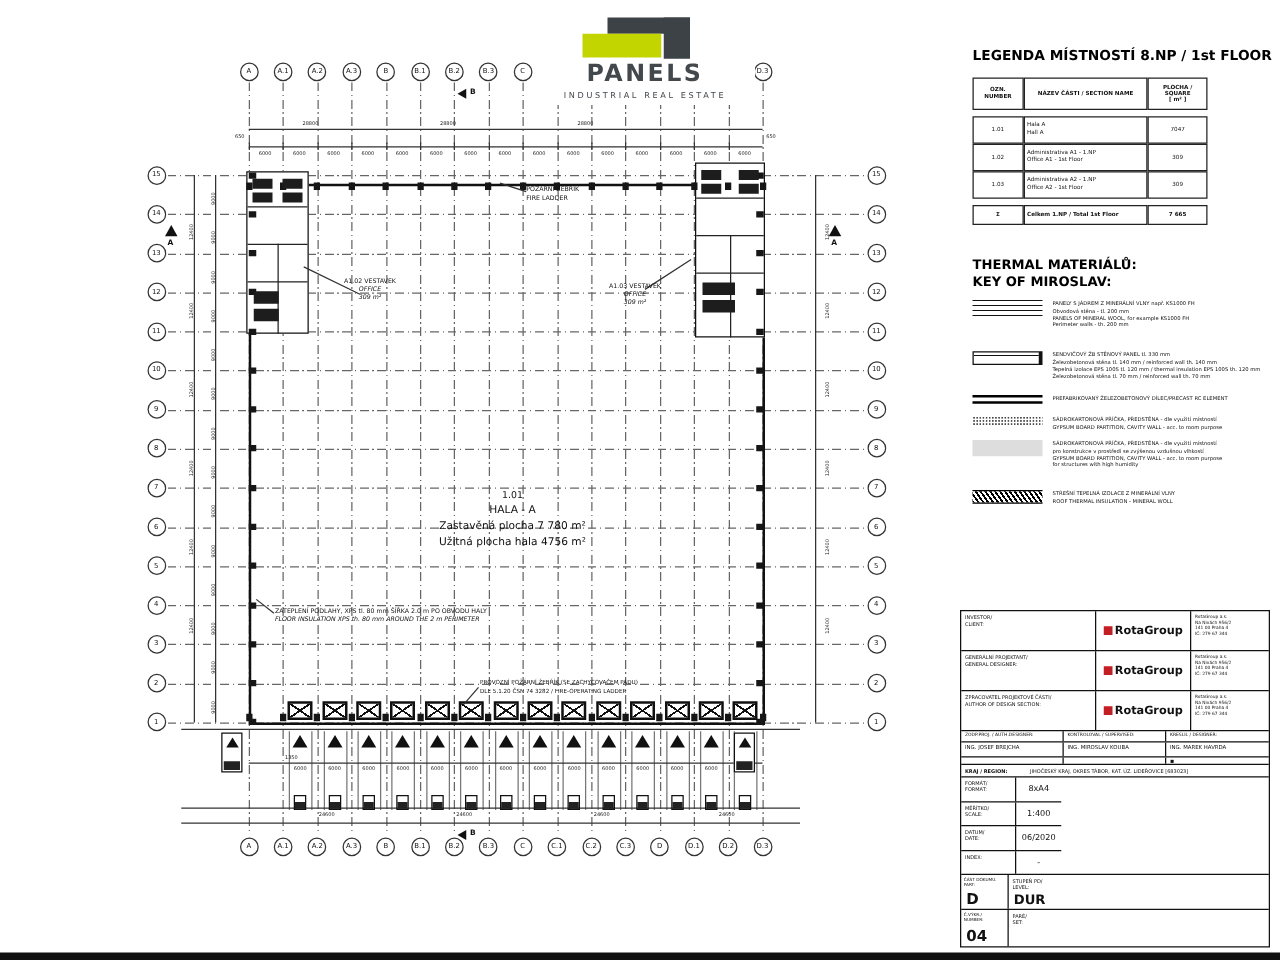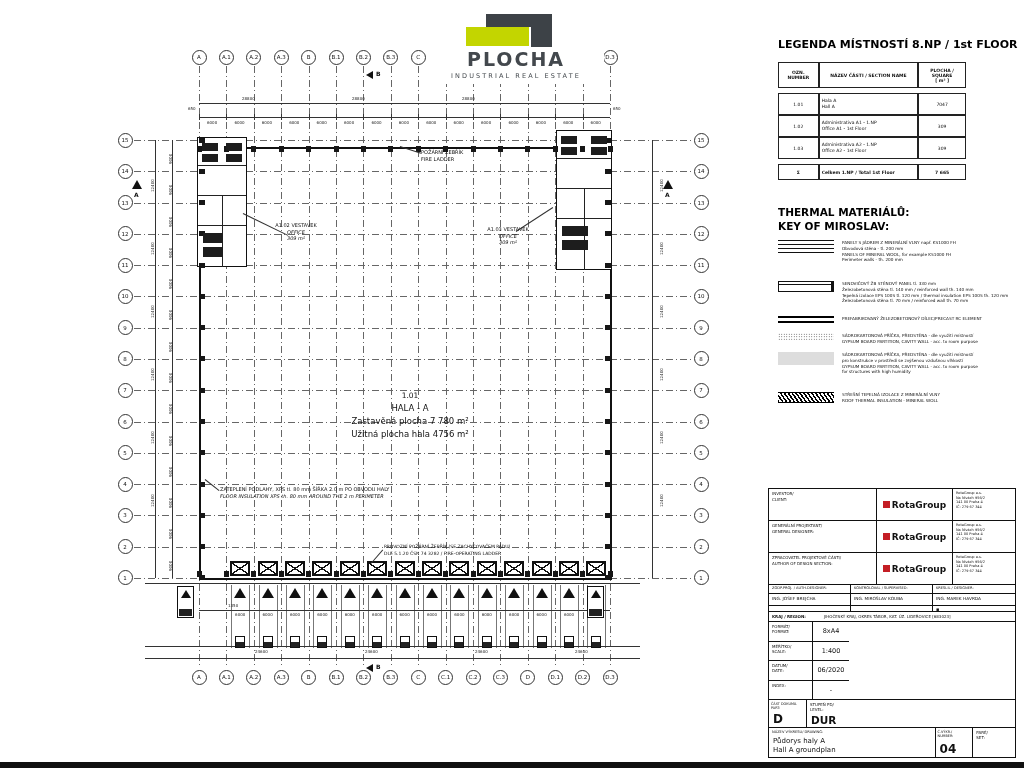--- a/index.html
+++ b/index.html
@@ -495,21 +495,21 @@
         <div>HALA - A</div>
         <div>Zastavěná plocha 7 780 m²</div>
         <div>Užitná plocha hala 4756 m²</div>
       </div>
     </div>
 
   <div id="logo">
     <div class="bar"></div>
     <div class="blk"></div>
     <div class="lime"></div>
-    <div class="word">PLOCHA</div>
+    <div class="word">PANELS</div>
     <div class="tag">INDUSTRIAL REAL ESTATE</div>
   </div>
 
   <div id="rightpanel">
 
     <div class="rl-title" style="top:38px;">LEGENDA MÍSTNOSTÍ 8.NP / 1st FLOOR</div>
 
     <table class="legend">
       <tbody>
           <tr class="lg-head">
@@ -729,27 +729,20 @@
         </div>
         <div class="tb-cell lvlcell">
           <div class="plab2">
               <div>STUPEŇ PD/</div>
               <div>LEVEL:</div>
             </div>
           <div class="bigval" style="font-size:10.5px;">DUR</div>
         </div>
       </div>
       <div class="tb-row drawrow">
-        <div class="tb-cell tb-b dcell">
-          <div class="dlab">NÁZEV VÝKRESU/ DRAWING:</div>
-          <div class="dlines">
-              <div>Půdorys haly A</div>
-              <div>Hall A groundplan</div>
-            </div>
-        </div>
         <div class="tb-cell tb-b partcell">
           <div class="plab2">
               <div>Č.VÝKR./</div>
               <div>NUMBER:</div>
             </div>
           <div class="bigval">04</div>
         </div>
         <div class="tb-cell lvlcell">
           <div class="plab2">
               <div>PARÉ/</div>

